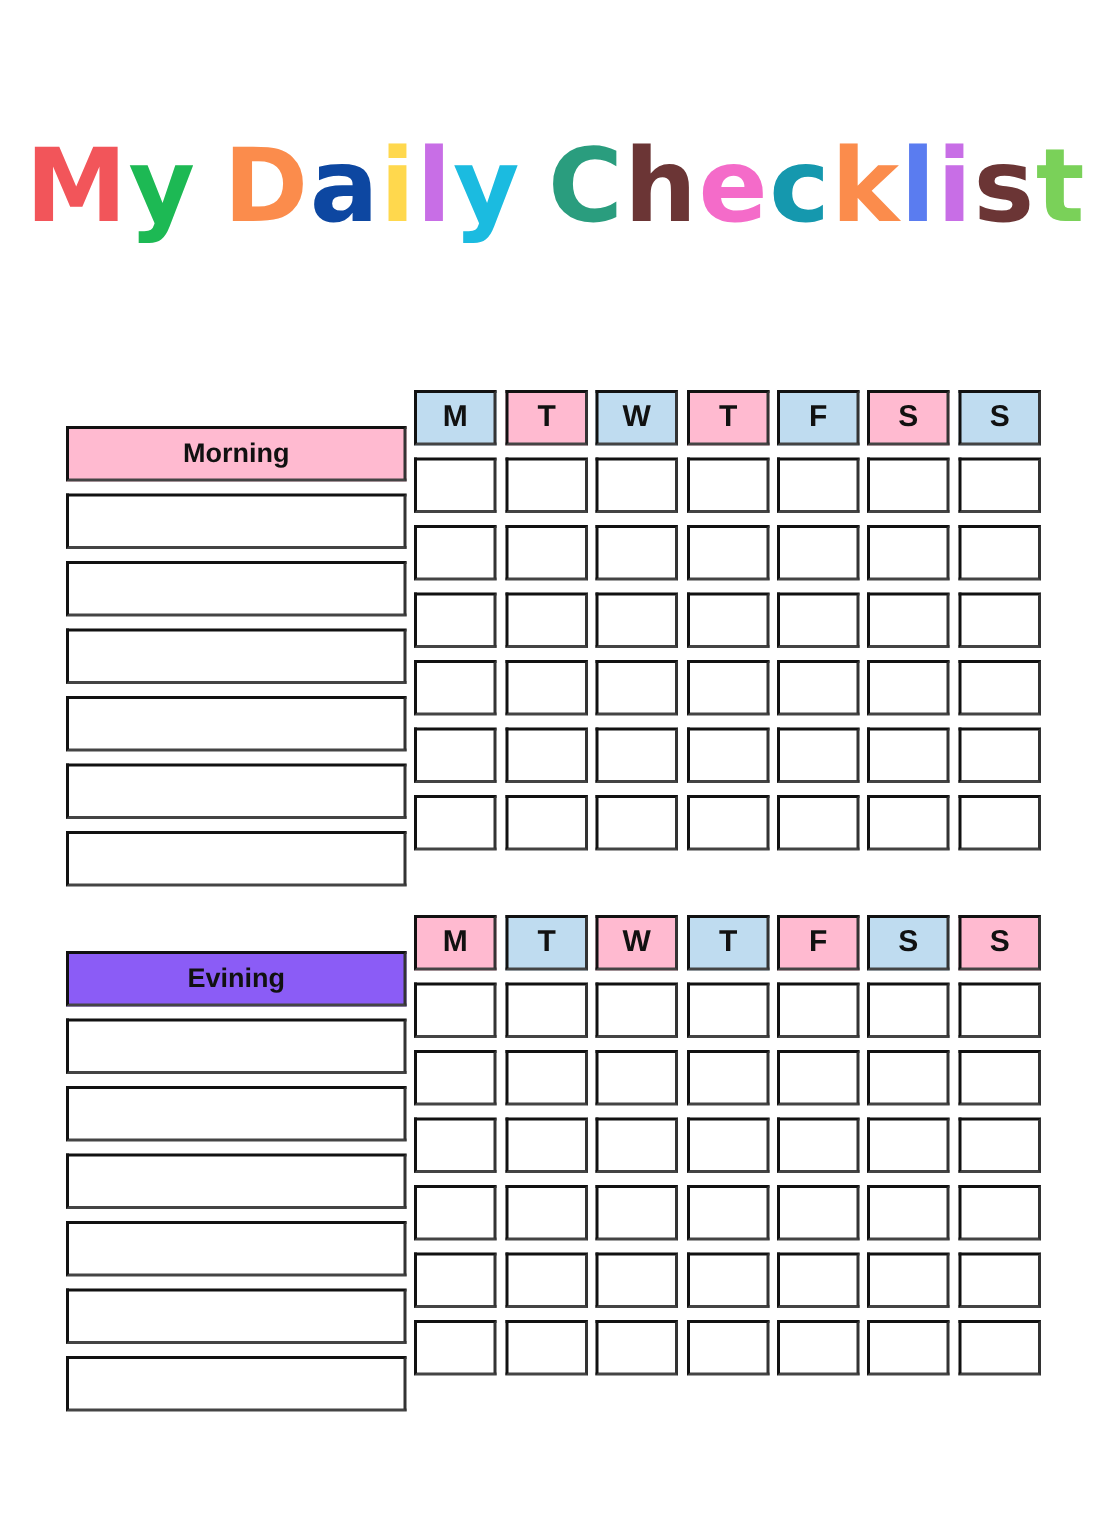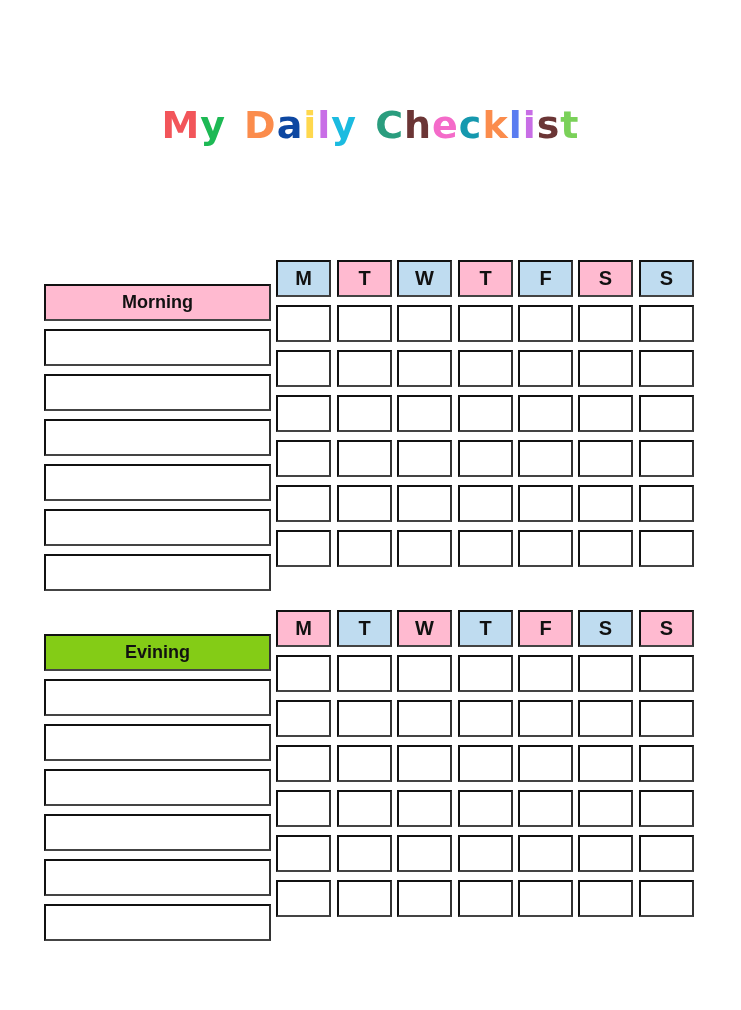--- a/index.html
+++ b/index.html
@@ -1,19 +1,19 @@
 <!DOCTYPE html>
 <html><head>
 <meta charset="utf-8">
 <style>
   html, body { margin: 0; padding: 0; background: #ffffff; }
   body { width: 741px; height: 1010px; position: relative; overflow: hidden;
          font-family: "DejaVu Sans", sans-serif; }
   .title { position: absolute; left: 0; top: 92px; width: 741px; text-align: center;
-           font-family: "DejaVu Sans", sans-serif; font-weight: bold; font-size: 38px;
+           font-family: "DejaVu Sans", sans-serif; font-weight: bold; font-size: 68px;
            letter-spacing: 1px; line-height: 66px; }
   .title span.gap { display: inline-block; width: 18px; }
   .cell { position: absolute; box-sizing: border-box; border: 2px solid #111;
           border-right-color: #333; border-bottom-color: #444; background: #fff;
           height: 37px; display: flex; align-items: center; justify-content: center;
           font-family: "Liberation Sans", sans-serif; font-weight: bold; color: #111; }
   .label-cell { left: 44px; width: 227px; font-size: 18px; margin-top: 24px; }
   .day-cell { width: 55px; font-size: 20px; }
 </style>
 </head>
@@ -70,21 +70,21 @@
     <div class="cell day-cell" style="left: 578px; top: 485px;"></div>
     <div class="cell day-cell" style="left: 639px; top: 485px;"></div>
     <div class="cell label-cell" style="top: 530px;"></div>
     <div class="cell day-cell" style="left: 276px; top: 530px;"></div>
     <div class="cell day-cell" style="left: 337px; top: 530px;"></div>
     <div class="cell day-cell" style="left: 397px; top: 530px;"></div>
     <div class="cell day-cell" style="left: 458px; top: 530px;"></div>
     <div class="cell day-cell" style="left: 518px; top: 530px;"></div>
     <div class="cell day-cell" style="left: 578px; top: 530px;"></div>
     <div class="cell day-cell" style="left: 639px; top: 530px;"></div>
-    <div class="cell label-cell" style="top: 610px; background: #84cc16;">Evining</div>
+    <div class="cell label-cell" style="top: 610px; background: #8b5cf6;">Evining</div>
     <div class="cell day-cell" style="left: 276px; top: 610px; background: rgb(255, 186, 208);">M</div>
     <div class="cell day-cell" style="left: 337px; top: 610px; background: rgb(191, 220, 240);">T</div>
     <div class="cell day-cell" style="left: 397px; top: 610px; background: rgb(255, 186, 208);">W</div>
     <div class="cell day-cell" style="left: 458px; top: 610px; background: rgb(191, 220, 240);">T</div>
     <div class="cell day-cell" style="left: 518px; top: 610px; background: rgb(255, 186, 208);">F</div>
     <div class="cell day-cell" style="left: 578px; top: 610px; background: rgb(191, 220, 240);">S</div>
     <div class="cell day-cell" style="left: 639px; top: 610px; background: rgb(255, 186, 208);">S</div>
     <div class="cell label-cell" style="top: 655px;"></div>
     <div class="cell day-cell" style="left: 276px; top: 655px;"></div>
     <div class="cell day-cell" style="left: 337px; top: 655px;"></div>

